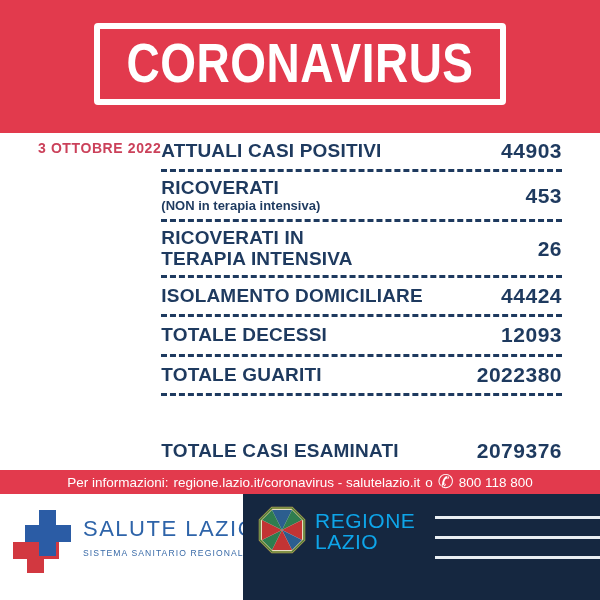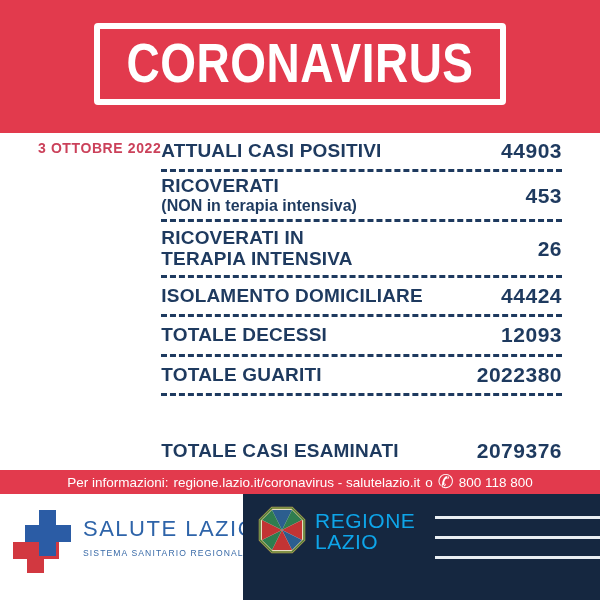--- a/index.html
+++ b/index.html
@@ -68,21 +68,21 @@
     color: #1E3A5F;
     font-weight: bold;
     font-size: 19px;
     letter-spacing: 0.2px;
     line-height: 1.08;
     display: block;
   }
   .stat-sublabel {
     color: #1E3A5F;
     font-weight: bold;
-    font-size: 16px;
+    font-size: 13px;
     line-height: 1.15;
     display: block;
   }
   .stat-value {
     color: #1E3A5F;
     font-weight: bold;
     font-size: 21px;
     letter-spacing: 0.5px;
     text-align: right;
     flex: none;

